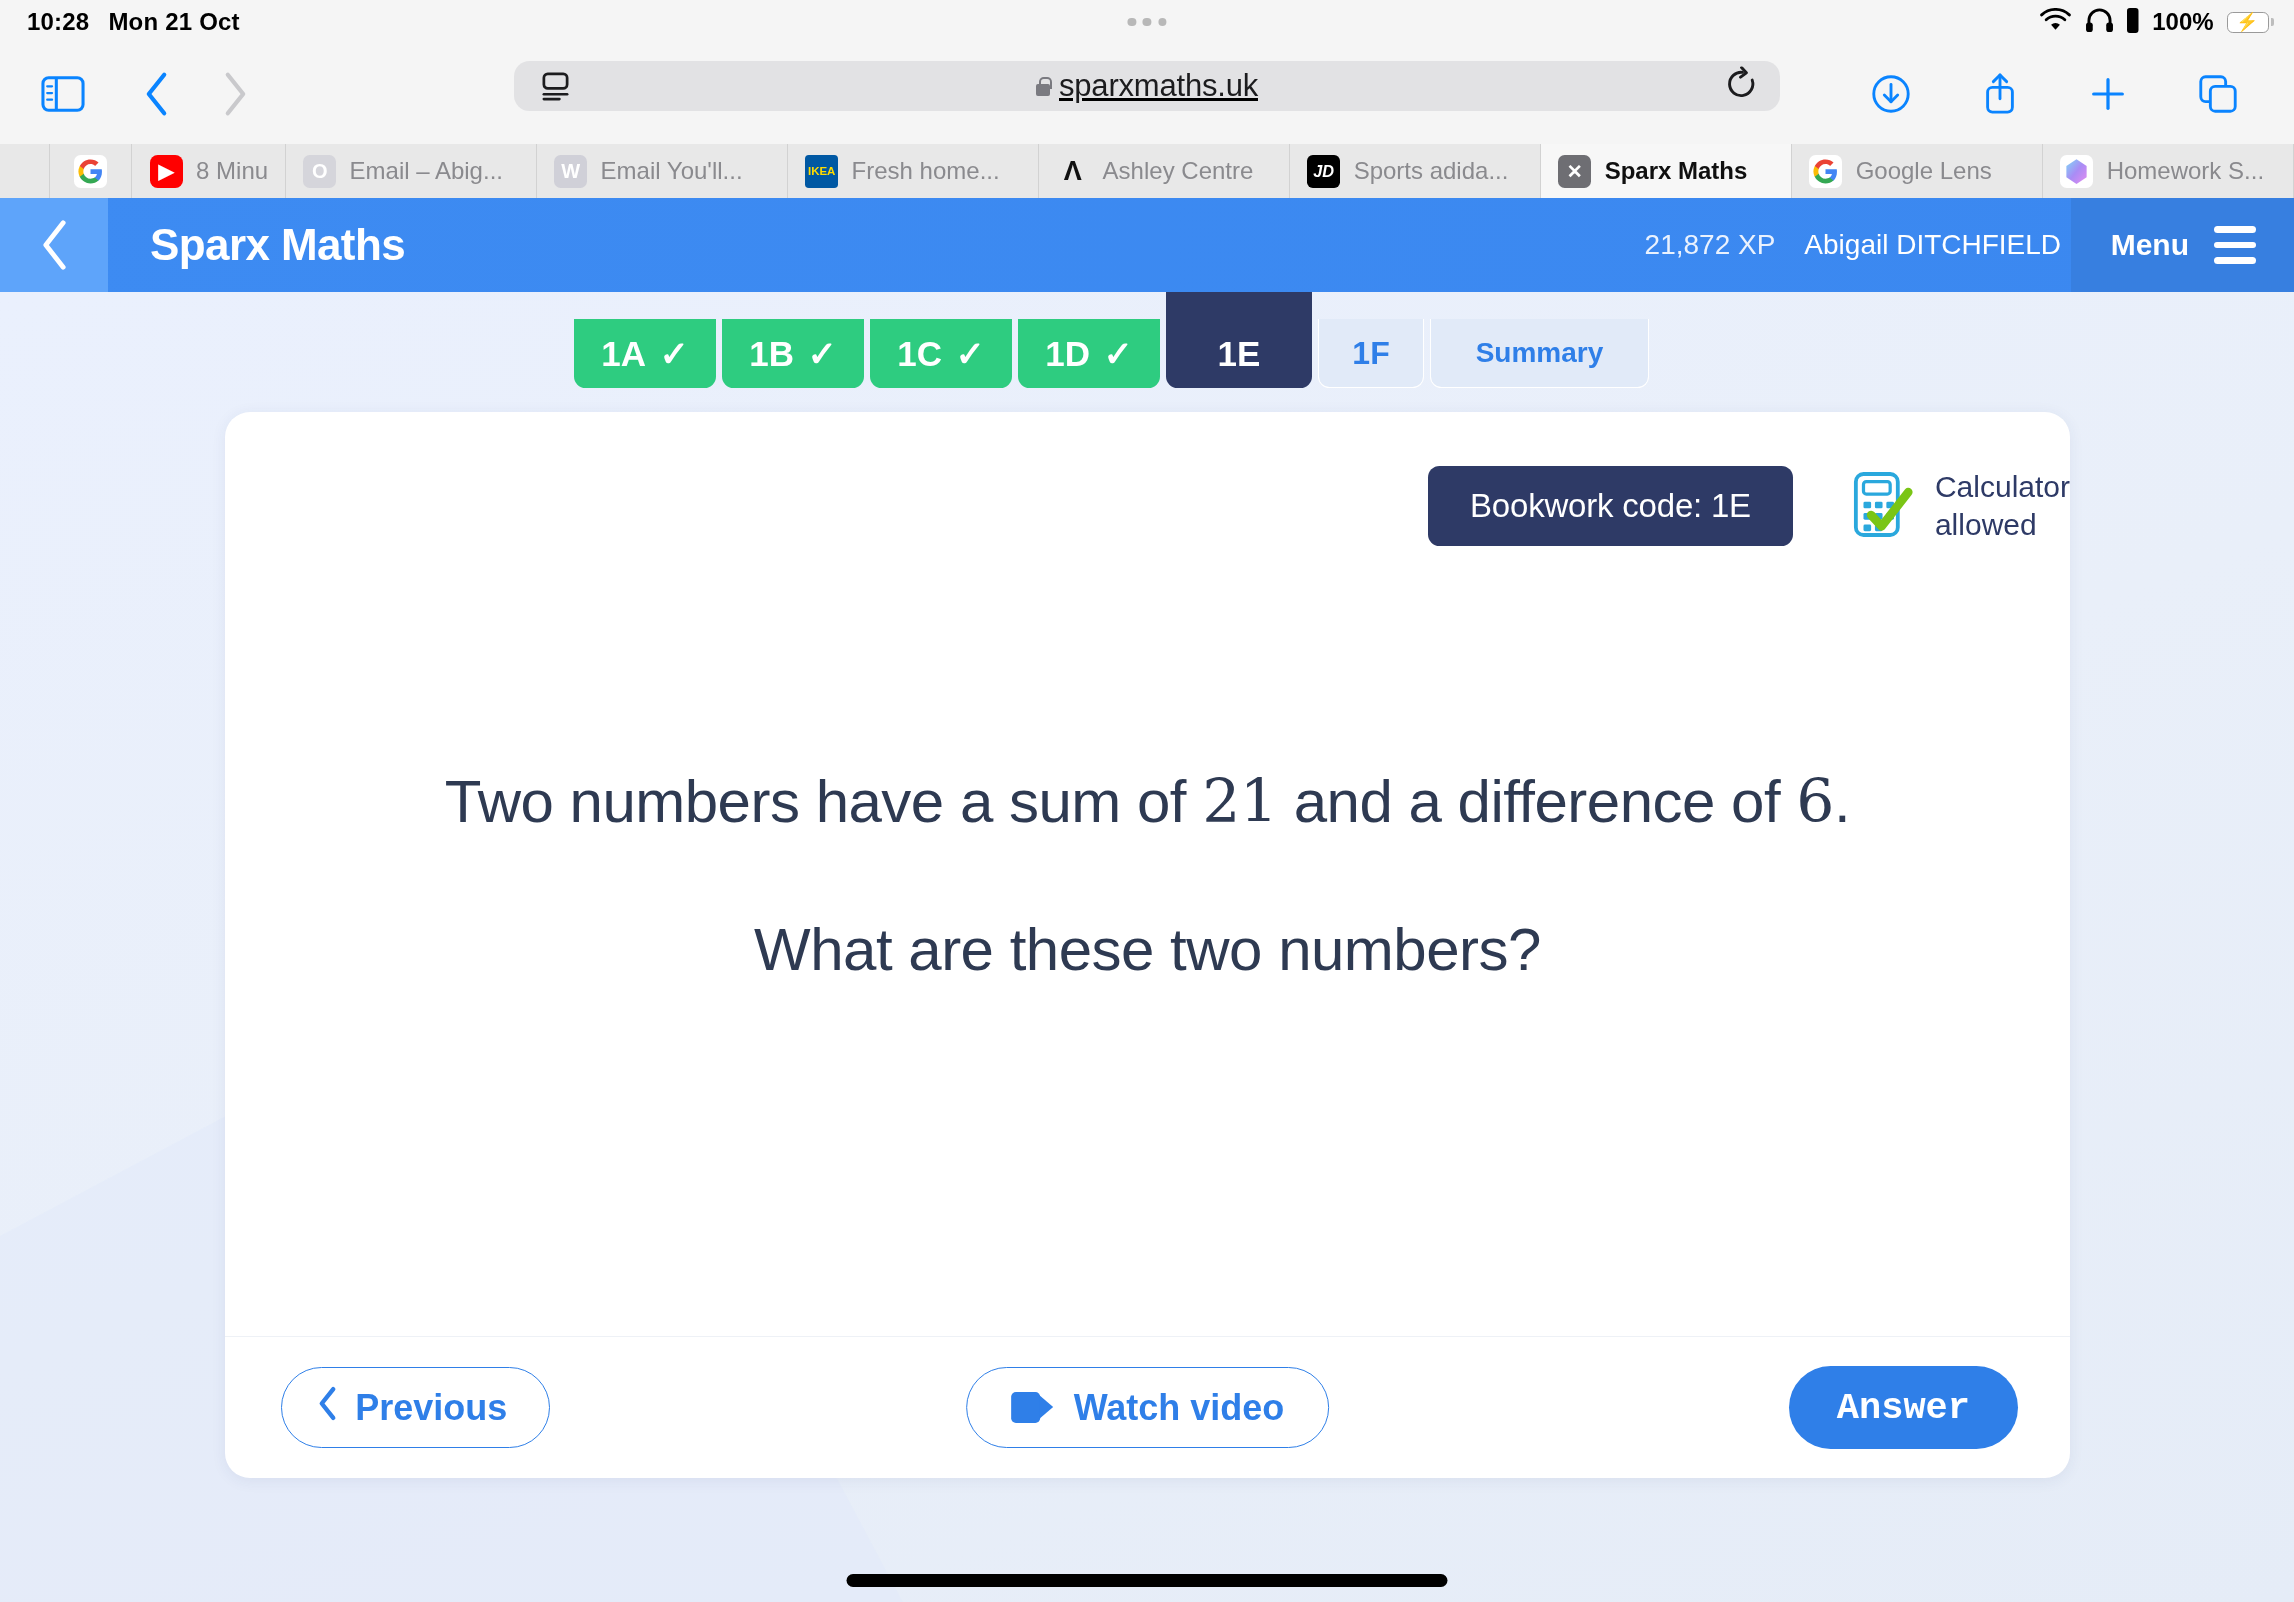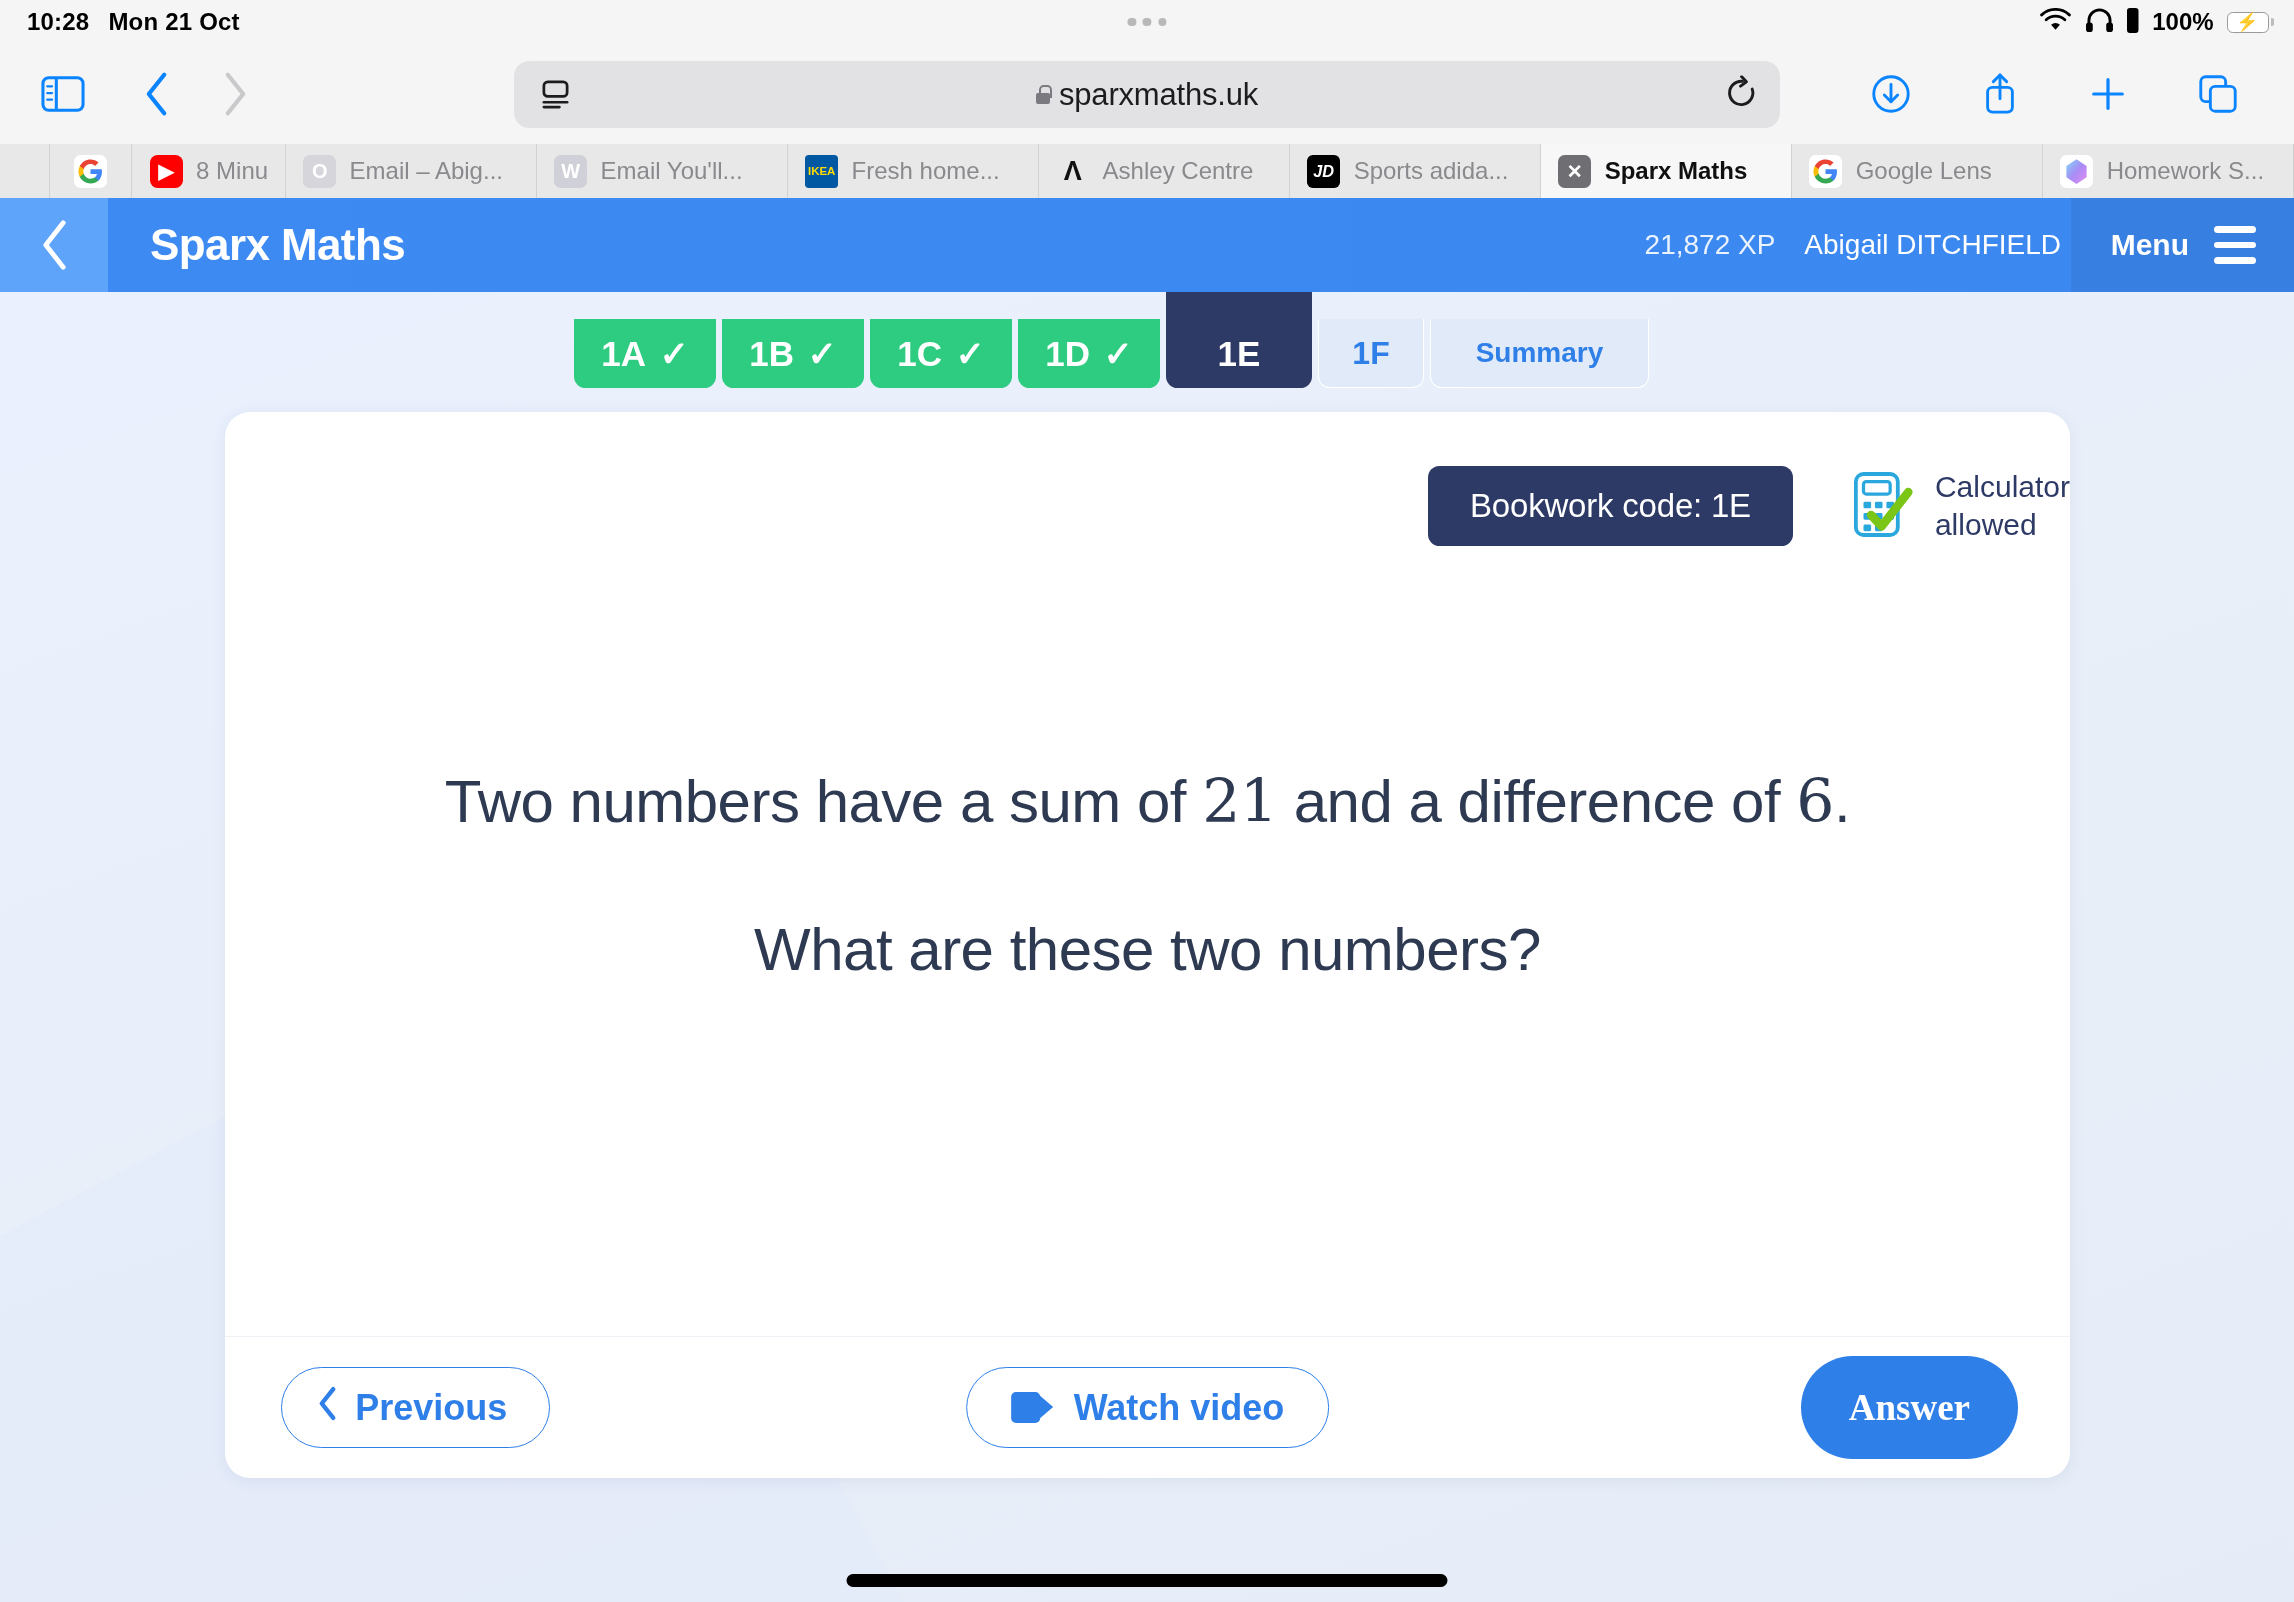--- a/index.html
+++ b/index.html
@@ -45,23 +45,23 @@
   .toolbar {
     position: absolute; top: 44px; left: 0; width: 2294px; height: 100px;
     background: #f5f5f5; display: flex; align-items: center;
   }
   .tb-ico { display:flex; align-items:center; justify-content:center; cursor:pointer; }
   .tb-sidebar { margin-left: 40px; }
   .tb-back { margin-left: 56px; }
   .tb-fwd { margin-left: 50px; }
 
   .urlbar {
-    position: absolute; left: 514px; width: 1266px; height: 67px;
+    position: absolute; left: 514px; width: 1266px; height: 50px;
     background: #e2e2e4; border-radius: 15.4px;
-    display: flex; align-items: center; top: 17.3px;
+    display: flex; align-items: center; top: 17.3px; text-decoration: underline;
   }
   .urlbar .reader {
     position: absolute; left: 19px; top: 50%; transform: translateY(-50%);
     width: 44px; height: 38px; display:flex; align-items:center; justify-content:center;
   }
   .url-center {
     width: 100%; display: flex; align-items: center; justify-content: center; gap: 8.6px;
   }
   .url-text { font-size: 31px; color: #1c1c1e; letter-spacing: -0.2px; }
   .lock { width: 14.4px; height: 19px; position: relative; display:block; }
@@ -220,23 +220,23 @@
     background:#2f7fe8; border-radius: 4.8px;
   }
   .vidicon::after {
     content:""; position:absolute; right:0; top:2.9px;
     border-left: 14.4px solid #2f7fe8;
     border-top: 12.5px solid transparent; border-bottom: 12.5px solid transparent;
   }
   .btn-answer {
     position: absolute; right: 52px;
     background: #2f7fe8; color: #fff; border: none;
-    border-radius: 96px; height: 103px; padding: 0 48px;
+    border-radius: 96px; height: 83px; padding: 0 48px;
     font-size: 37px; font-weight: 700; cursor: pointer;
-    font-family: Liberation Serif, serif;
+    font-family: Liberation Mono, monospace;
   }
 
   .homebar {
     position: absolute; left: 50%; transform: translateX(-50%);
     bottom: 15.4px; width: 601px; height: 12.5px; background: #000; border-radius: 7.7px;
     z-index: 10;
   }
 </style>
 </head>
 <body>

